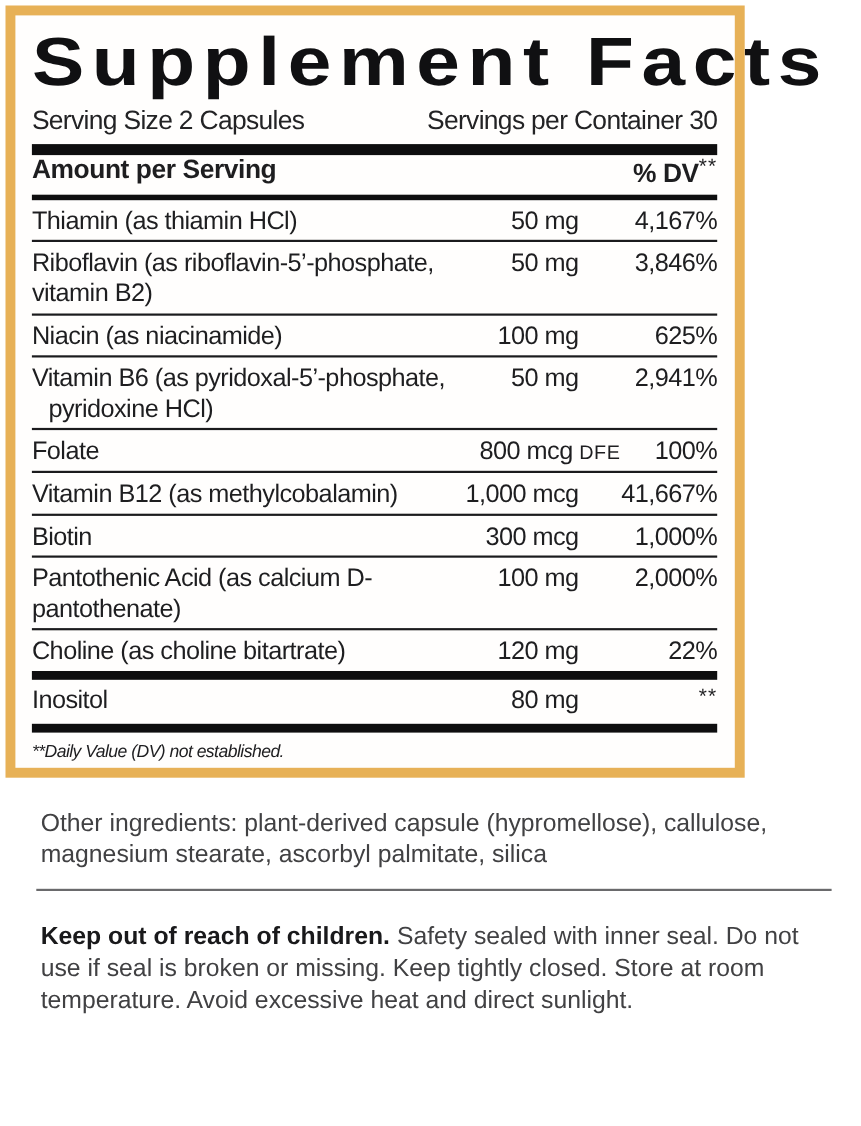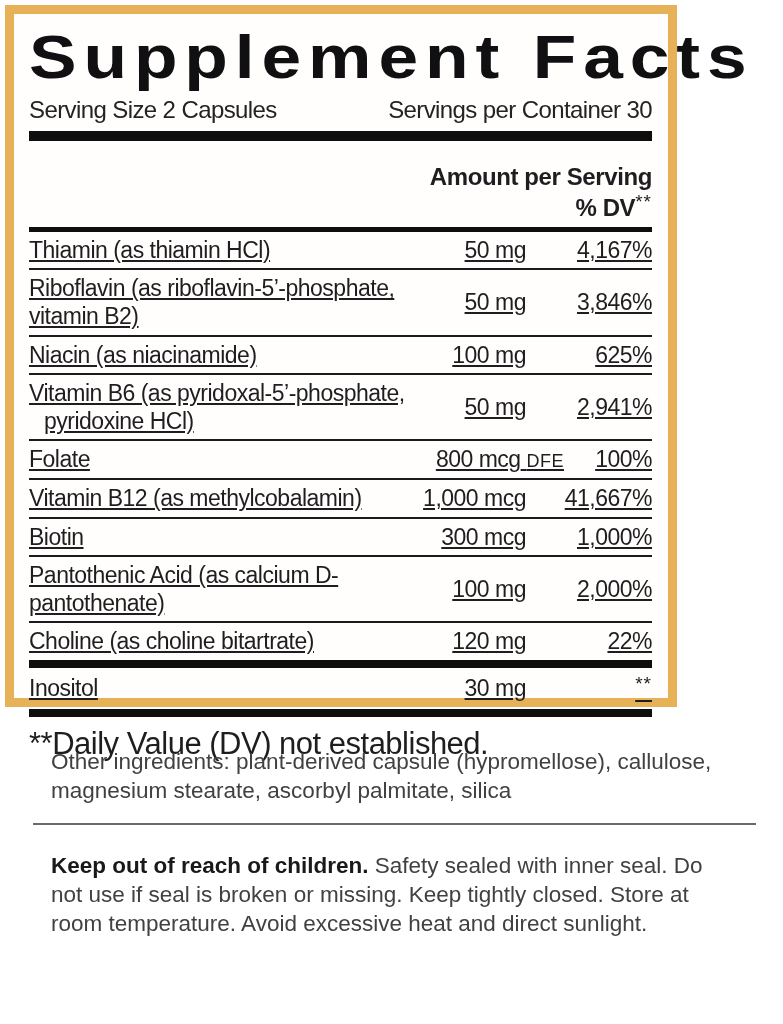--- a/index.html
+++ b/index.html
@@ -18,43 +18,43 @@
   }
   .serving-row {
     display:flex; justify-content:space-between;
     font-size:24px; letter-spacing:-0.6px; margin:9px 0 7px 0; color:#232325;
   }
   .bar-thick { height:10px; background:#0e0e0f; }
   .bar-mid   { height:8px;  background:#0e0e0f; }
   .bar-med   { height:5px;  background:#0e0e0f; }
   .rule      { height:2px;  background:#1b1b1d; }
   .header-row {
-    display:flex; justify-content:space-between; align-items:flex-end;
-    font-size:24px; font-weight:bold; letter-spacing:-0.4px; padding:22px 0 5px 0;flex-direction:column;
+    display:flex; justify-content:space-between; align-items:flex-start;
+    font-size:24px; font-weight:bold; letter-spacing:-0.4px; padding:0 0 5px 0;
   }
   .stars { font-size:19px; font-weight:normal; vertical-align:8px; letter-spacing:1px; }
 
-  .nrow { display:flex; align-items:center; padding:5px 0 4px 0;
-          font-size:23px; letter-spacing:-0.5px; line-height:1.2;text-decoration:underline; }
+  .nrow { display:flex; align-items:flex-start; padding:5px 0 4px 0;
+          font-size:23px; letter-spacing:-0.5px; line-height:1.2; }
   .nname { flex:1; padding-right:6px; }
   .nname .indent { padding-left:15px; }
   .namt  { width:112px; text-align:right; white-space:nowrap; }
   .ndv   { width:126px; text-align:right; white-space:nowrap; }
   .ndv-narrow { width:88px; }
   .namt-folate { width:auto; margin-left:auto; }
   .dfe { font-size:18px; letter-spacing:0.5px; }
   .folate-note { text-align:right; padding:0 88px 5px 0;
                  font-size:23px; letter-spacing:-0.5px; line-height:1.22; }
   .folate-note sup { font-size:13px; }
-  .footnote { font-size:31px; letter-spacing:-0.5px; padding:9px 0 0 0; }
+  .footnote { font-size:16px; letter-spacing:-0.5px; padding:9px 0 0 0;font-style:italic; }
 
   
   .below { position:absolute; left:33px; top:729px; width:723px;
            font-size:22.5px; line-height:29px; color:#414143; letter-spacing:0; }
-  .below p { margin:18px; }
+  .below p { margin:4px; }
   .divider { height:2px; background:#6a6a6c; margin:17px 0 26px 0; }
   .lead { font-weight:bold; color:#19191b; }
   .para-gap { margin-top:13px !important; }
 </style>
 </head>
 <body>
 
 <div class="facts-box">
   <div class="title">Supplement Facts</div>
 
@@ -134,21 +134,21 @@
   <div class="nrow">
     <span class="nname">Choline (as choline bitartrate)</span>
     <span class="namt">120 mg</span>
     <span class="ndv">22%</span>
   </div>
 
   <div class="bar-mid"></div>
 
   <div class="nrow">
     <span class="nname">Inositol</span>
-    <span class="namt">30 mg</span>
+    <span class="namt">80 mg</span>
     <span class="ndv"><span class="stars">**</span></span>
   </div>
 
   <div class="bar-mid"></div>
 
   <div class="footnote">**Daily Value (DV) not established.</div>
 </div>
 
 <div class="below">
   <p>Other ingredients: plant-derived capsule (hypromellose), callulose, magnesium stearate, ascorbyl palmitate, silica</p>

